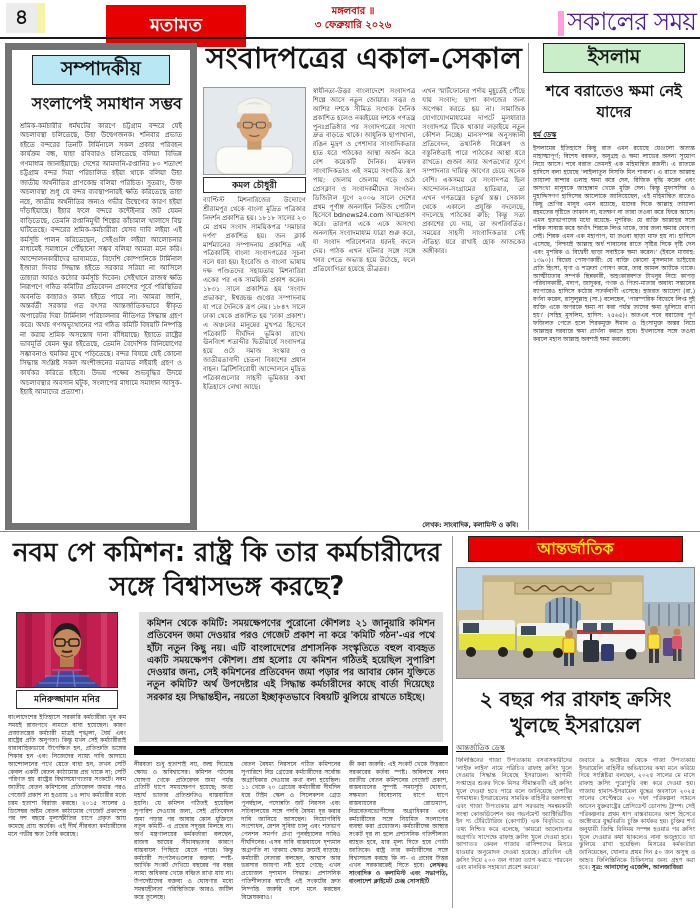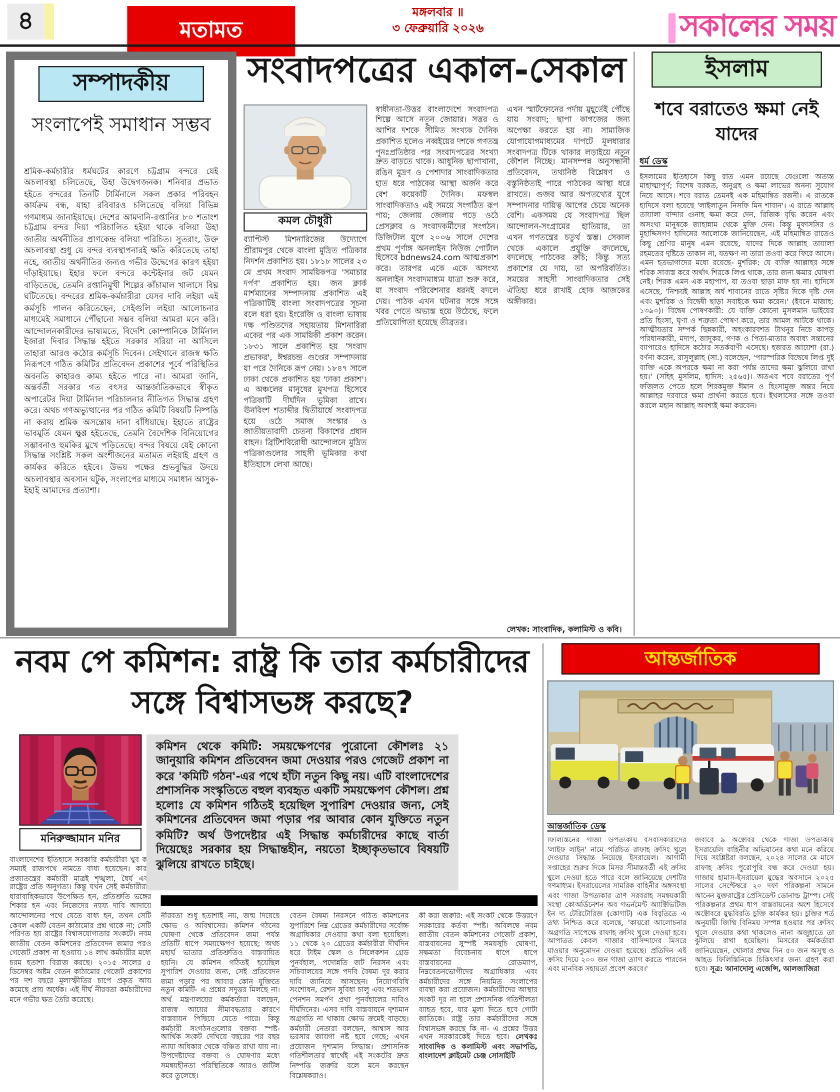--- a/index.html
+++ b/index.html
@@ -7,40 +7,40 @@
   .page{position:relative;width:700px;height:910px;background:#fff;overflow:hidden;
         font-family:"DejaVu Sans",sans-serif;color:#161616}
 
   
   .pagenum{position:absolute;left:6px;top:3px;width:31px;height:30px;background:#ececec;
            display:flex;align-items:center;justify-content:center;font-size:21px;font-weight:bold}
   .pagenum-strip{position:absolute;left:37px;top:3px;width:8px;height:30px;background:#f7f3a6}
   .opinion-tag{position:absolute;left:106px;top:5px;width:140px;height:42px;background:#e60000;
                color:#fff;display:flex;align-items:center;justify-content:center;
                font-size:18px;font-weight:bold}
-  .hdate{position:absolute;left:300px;top:4px;width:130px;text-align:center;color:#c00000;
+  .hdate{position:absolute;left:288px;top:4px;width:130px;text-align:center;color:#c00000;
          font-weight:bold;font-size:10px;line-height:1.35}
   .masthead{position:absolute;right:4px;top:2px;display:flex;align-items:center;
-            font-size:25px;font-weight:700;letter-spacing:-1px;color:#ec4899}
+            font-size:25px;font-weight:400;letter-spacing:-1px;color:#4c1d95}
   .masthead-bar{width:6px;height:25px;background:#ff9fe0;margin-right:3px}
   .header-rule{position:absolute;left:0;top:37px;width:700px;height:2px;background:#1b1b1b}
 
   
   .label-box{border:1px solid #222;display:flex;align-items:center;justify-content:center;
              font-weight:bold;font-size:19px}
   .micro{text-align:justify;overflow:hidden;color:#1c1c1c}
   .vrule{position:absolute;width:1px;background:#9a9a9a}
   .hrule-mid{position:absolute;left:0;top:531px;width:700px;height:1px;background:#8a8a8a}
 
   
   .edbox{position:absolute;left:5px;top:43px;width:192px;height:487px;border:7px solid #737373;
          padding:5px 8px;display:flex;flex-direction:column}
   .edlabel{height:30px;margin:0 12px;background:#b9e7f3}
-  .edhead{margin-top:8px;text-align:center;font-size:16px;font-weight:normal;line-height:1.35}
-  .edbody{margin-top:24px;flex:1;font-size:6.8px;line-height:1.4}
+  .edhead{margin-top:8px;text-align:right;font-size:16px;font-weight:bold;line-height:1.35}
+  .edbody{margin-top:7px;flex:1;font-size:6.8px;line-height:1.4}
 
   
   .centersec{position:absolute;left:203px;top:43px;width:322px;height:487px}
   .chead{font-size:29px;font-weight:bold;text-align:center;line-height:1.1}
   .ccontent{position:absolute;top:44px;bottom:0;left:0;right:0;display:flex;gap:7px}
   .ccol{flex:1;font-size:6.6px;line-height:1.35;display:flex;flex-direction:column}
   .photo-frame{border:1px solid #999;overflow:hidden;background:#dfe7ea}
   .photo-cap{border:1px solid #333;margin-top:2px;text-align:center;font-weight:bold;
              font-size:9px;padding:1px 0}
   .ccol-text{flex:1;overflow:hidden;margin-top:3px}
@@ -56,35 +56,35 @@
 
   
   .paysec{position:absolute;left:6px;top:536px;width:442px;height:372px}
   .payhead{font-size:26px;font-weight:bold;text-align:center;line-height:1.3}
   .paybody{position:absolute;top:74px;left:0;right:0;bottom:0}
   .payleft{position:absolute;left:2px;top:2px;width:118px;bottom:0;display:flex;flex-direction:column}
   .photo2-frame{margin:0 8px;height:76px;border:1px solid #333;overflow:hidden;background:#c21f4e}
   .paycap{margin:2px 8px 0 8px;border:1px solid #333;text-align:center;font-weight:bold;
           font-size:9px;padding:1px 0}
   .payleft-text{flex:1;margin-top:4px;font-size:6px;line-height:1.3;overflow:hidden}
-  .payintro{position:absolute;left:116px;top:2px;width:260px;height:130px;background:#e0e0e0;
+  .payintro{position:absolute;left:133px;top:2px;width:304px;height:130px;background:#e0e0e0;
             padding:5px 8px;font-size:9.3px;line-height:1.32;font-weight:600;
             text-align:justify;overflow:hidden}
   .payblack{position:absolute;left:128px;top:136px;width:314px;height:9px;background:#000}
   .paycols{position:absolute;left:128px;top:150px;right:0;bottom:0;display:flex;gap:8px}
   .paycol{flex:1;font-size:6px;line-height:1.3;overflow:hidden}
   .payfooter{font-weight:bold}
 
   
   .intlsec{position:absolute;left:456px;top:536px;width:239px;height:372px;
            display:flex;flex-direction:column}
   .intlabel{height:26px;margin:0 12px;background:#e60000;color:#ffe400;font-size:16px}
   .photo3-frame{margin-top:5px;height:112px;border:1px solid #888;overflow:hidden;background:#c2d8e6}
   .intlhead{margin-top:7px;font-size:20px;font-weight:bold;text-align:center;line-height:1.3}
-  .intlby{font-size:7px;font-weight:bold;text-decoration:underline;margin-top:4px}
+  .intlby{font-size:7px;font-weight:normal;text-decoration:underline;margin-top:4px}
   .intlcols{flex:1;display:flex;gap:7px;margin-top:3px;overflow:hidden}
   .intlcol{flex:1;font-size:5.9px;line-height:1.3;overflow:hidden}
   .intlsrc{font-weight:bold}
 </style>
 </head>
 <body>
 
 <div class="page">
 
   <div class="pagenum">৪</div>
@@ -258,20 +258,21 @@
           <rect x="192" y="81" width="4" height="14" fill="#3a3a3a"></rect>
             <rect x="198" y="81" width="4" height="14" fill="#3a3a3a"></rect>
           <rect x="206" y="70" width="11" height="18" rx="2" fill="#5b4a8a"></rect>
           <circle cx="220" cy="64" r="3.6" fill="#b9895d"></circle>
           <rect x="215" y="68" width="10" height="13" rx="2" fill="#d8556e"></rect>
           <rect x="216" y="81" width="3.5" height="12" fill="#444"></rect>
             <rect x="221" y="81" width="3.5" height="12" fill="#444"></rect>
         </g>
       </svg>
     </div>
+    <div class="intlhead">২ বছর পর রাফাহ ক্রসিং খুলছে ইসরায়েল</div>
     <div class="intlby">আন্তর্জাতিক ডেস্ক</div>
     <div class="intlcols">
       <div class="intlcol micro">ফিলিস্তিনের গাজা উপত্যকায় বসবাসকারীদের 'লাইফ লাইন' নামে পরিচিত রাফাহ ক্রসিং খুলে দেওয়ার সিদ্ধান্ত নিয়েছে ইসরায়েল। আগামী সপ্তাহের শুরুর দিকে মিসর সীমান্তবর্তী এই ক্রসিং খুলে দেওয়া হতে পারে বলে জানিয়েছে দেশটির গণমাধ্যম। ইসরায়েলের সামরিক বাহিনীর অঙ্গসংস্থা এবং গাজা উপত্যকার ত্রাণ সরবরাহ সমন্বয়কারী সংস্থা কোঅর্ডিনেশন অব গভর্নমেন্ট অ্যাক্টিভিটিজ ইন দ্য টেরিটোরিজ (কোগাট) এক বিবৃতিতে এ তথ্য নিশ্চিত করে বলেছে, 'কায়রো আলোচনার অগ্রগতি সাপেক্ষে রাফাহ ক্রসিং খুলে দেওয়া হবে। আপাতত কেবল গাজার বাসিন্দাদের মিসরে যাওয়ার অনুমোদন দেওয়া হয়েছে। প্রতিদিন এই ক্রসিং দিয়ে ২০০ জন গাজা ত্যাগ করতে পারবেন এবং মানবিক সহায়তা প্রবেশ করবে।'</div>
       <div class="intlcol micro">
         <span>জবাবে ৯ অক্টোবর থেকে গাজা উপত্যকায় ইসরায়েলি বাহিনীর অভিযানের কথা মনে করিয়ে দিয়ে সংশ্লিষ্টরা বলছেন, ২০২৪ সালের মে মাসে রাফাহ ক্রসিং পুরোপুরি বন্ধ করে দেওয়া হয়। গাজায় হামাস-ইসরায়েল যুদ্ধের অবসানে ২০২৫ সালের সেপ্টেম্বরে ২০ দফা পরিকল্পনা সামনে আনেন যুক্তরাষ্ট্রের প্রেসিডেন্ট ডোনাল্ড ট্রাম্প। সেই পরিকল্পনার প্রথম ধাপ বাস্তবায়নের অংশ হিসেবে অক্টোবরে যুদ্ধবিরতি চুক্তি কার্যকর হয়। চুক্তির শর্ত অনুযায়ী জিম্মি বিনিময় সম্পন্ন হওয়ার পর ক্রসিং খুলে দেওয়ার কথা থাকলেও নানা অজুহাতে তা ঝুলিয়ে রাখা হয়েছিল। মিসরের কর্মকর্তারা জানিয়েছেন, খোলার প্রথম দিন ৫০ জন অসুস্থ ও আহত ফিলিস্তিনিকে চিকিৎসার জন্য গ্রহণ করা হবে।</span>
         <span class="intlsrc">সূত্র: আনাদোলু এজেন্সি, আলজাজিরা</span>
       </div>
     </div>
   </div>
 

